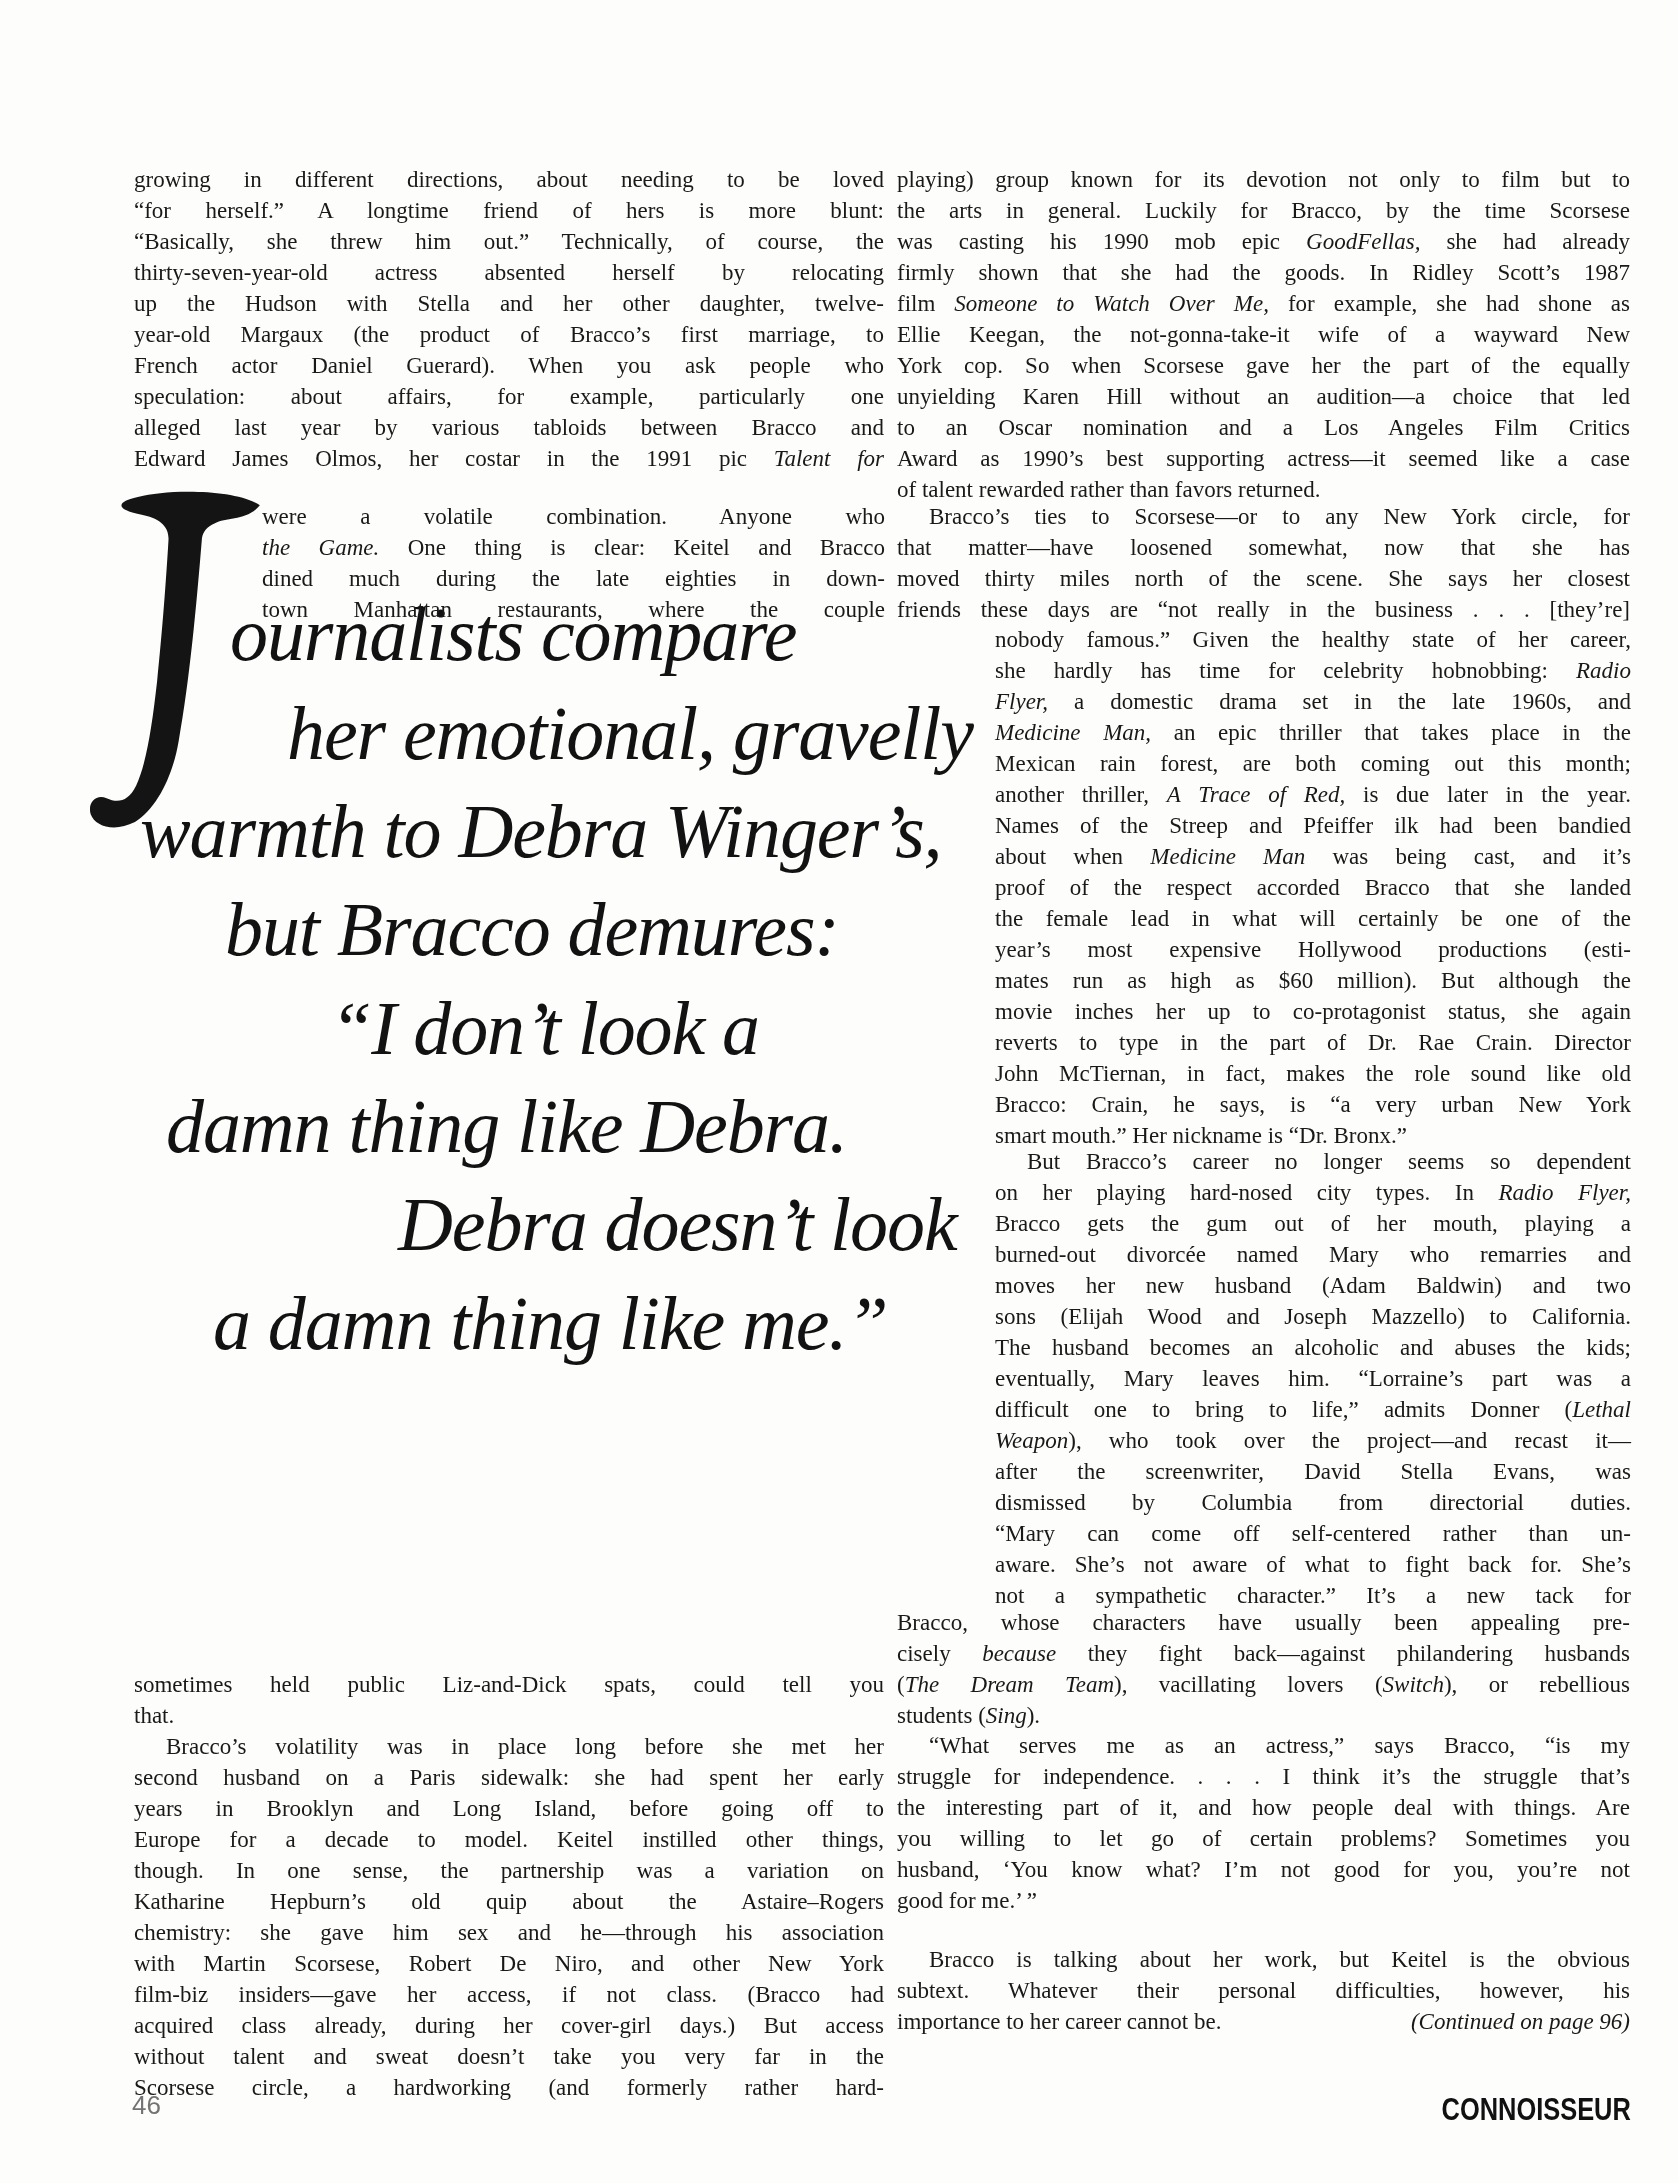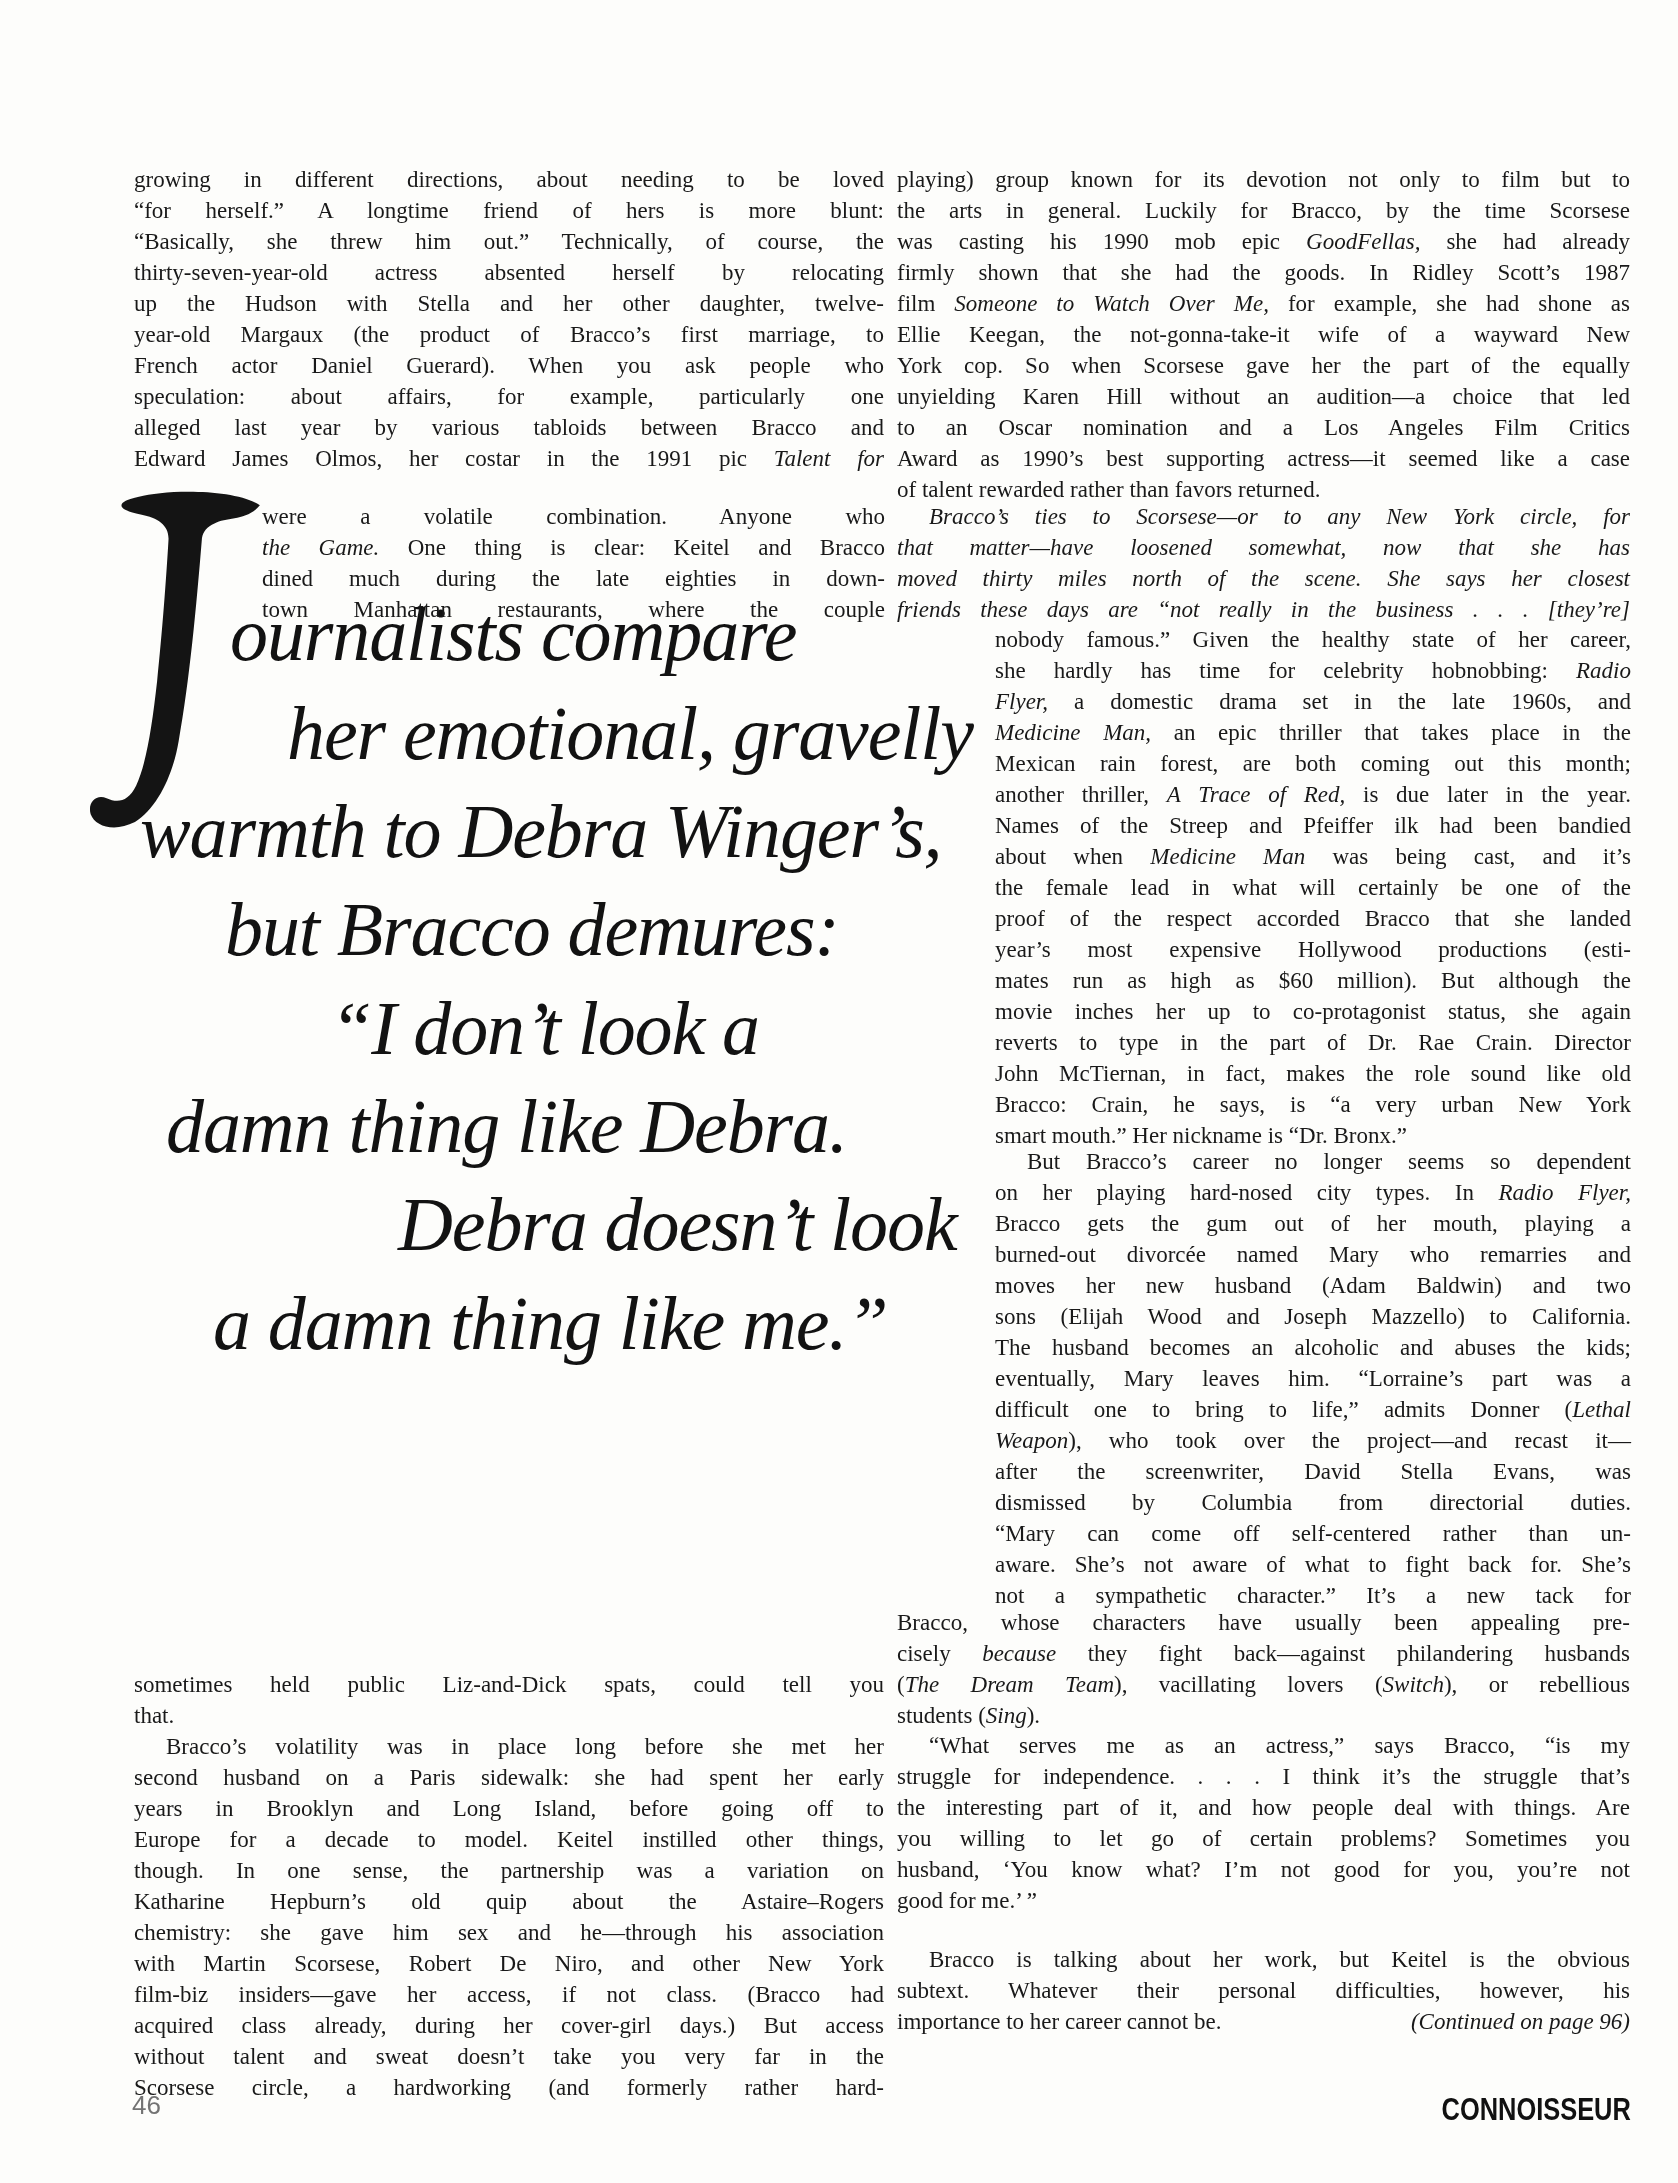--- a/index.html
+++ b/index.html
@@ -126,37 +126,37 @@
         <div class="tline"><span>was casting his 1990 mob epic </span><em>GoodFellas,</em><span> she had already</span></div>
         <div class="tline"><span>firmly shown that she had the goods. In Ridley Scott’s 1987</span></div>
         <div class="tline"><span>film </span><em>Someone to Watch Over Me,</em><span> for example, she had shone as</span></div>
         <div class="tline"><span>Ellie Keegan, the not-gonna-take-it wife of a wayward New</span></div>
         <div class="tline"><span>York cop. So when Scorsese gave her the part of the equally</span></div>
         <div class="tline"><span>unyielding Karen Hill without an audition—a choice that led</span></div>
         <div class="tline"><span>to an Oscar nomination and a Los Angeles Film Critics</span></div>
         <div class="tline"><span>Award as 1990’s best supporting actress—it seemed like a case</span></div>
         <div class="tline lend"><span>of talent rewarded rather than favors returned.</span></div>
       </div>
-      <div class="tgroup" style="left: 897px; top: 501px; width: 733px; font-style: italic;">
+      <div class="tgroup" style="left: 897px; top: 501px; width: 733px;">
         <div class="tline pind"><span>Bracco’s ties to Scorsese—or to any New York circle, for</span></div>
         <div class="tline"><span>that matter—have loosened somewhat, now that she has</span></div>
         <div class="tline"><span>moved thirty miles north of the scene. She says her closest</span></div>
         <div class="tline"><span>friends these days are “not really in the business . . . [they’re]</span></div>
       </div>
       <div class="tgroup" style="left: 995px; top: 624px; width: 636px;">
         <div class="tline"><span>nobody famous.” Given the healthy state of her career,</span></div>
         <div class="tline"><span>she hardly has time for celebrity hobnobbing: </span><em>Radio</em></div>
         <div class="tline"><em>Flyer,</em><span> a domestic drama set in the late 1960s, and</span></div>
         <div class="tline"><em>Medicine Man,</em><span> an epic thriller that takes place in the</span></div>
         <div class="tline"><span>Mexican rain forest, are both coming out this month;</span></div>
         <div class="tline"><span>another thriller, </span><em>A Trace of Red,</em><span> is due later in the year.</span></div>
         <div class="tline"><span>Names of the Streep and Pfeiffer ilk had been bandied</span></div>
         <div class="tline"><span>about when </span><em>Medicine Man</em><span> was being cast, and it’s</span></div>
+        <div class="tline"><span>proof of the respect accorded Bracco that she landed</span></div>
         <div class="tline"><span>the female lead in what will certainly be one of the</span></div>
-        <div class="tline"><span>proof of the respect accorded Bracco that she landed</span></div>
         <div class="tline"><span>year’s most expensive Hollywood productions (esti-</span></div>
         <div class="tline"><span>mates run as high as $60 million). But although the</span></div>
         <div class="tline"><span>movie inches her up to co-protagonist status, she again</span></div>
         <div class="tline"><span>reverts to type in the part of Dr. Rae Crain. Director</span></div>
         <div class="tline"><span>John McTiernan, in fact, makes the role sound like old</span></div>
         <div class="tline"><span>Bracco: Crain, he says, is “a very urban New York</span></div>
         <div class="tline lend"><span>smart mouth.” Her nickname is “Dr. Bronx.”</span></div>
       </div>
       <div class="tgroup" style="left: 995px; top: 1146px; width: 636px;">
         <div class="tline pind"><span>But Bracco’s career no longer seems so dependent</span></div>

